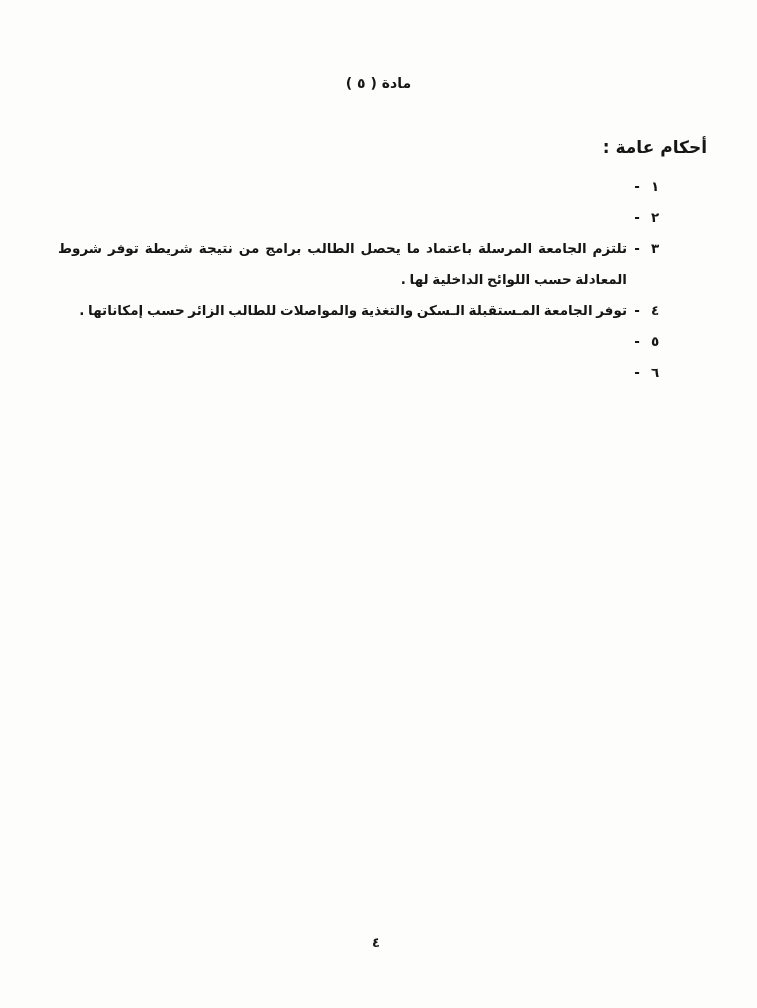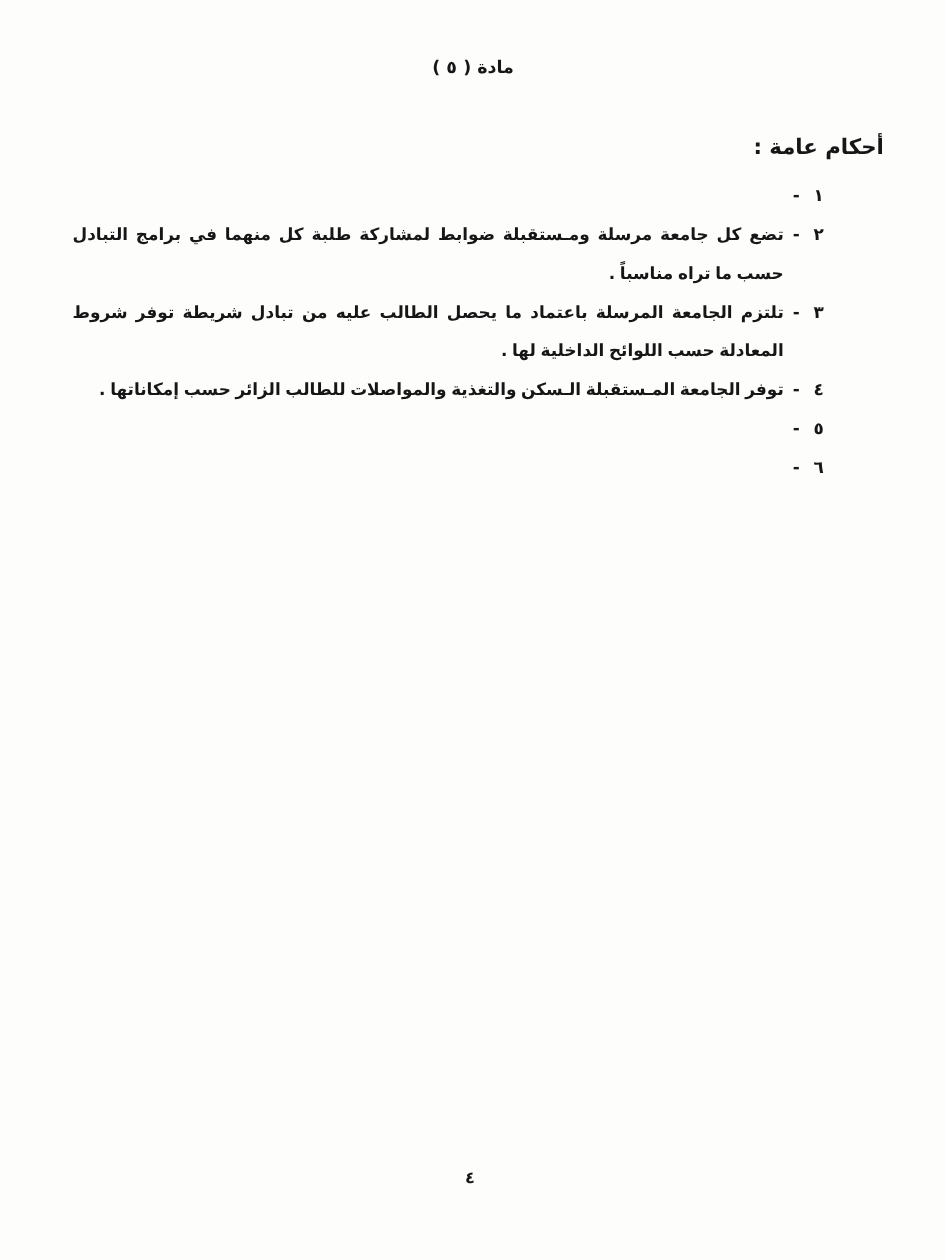--- a/index.html
+++ b/index.html
@@ -17,20 +17,21 @@
     font-family: "DejaVu Sans", sans-serif;
     overflow: hidden;
   }
   .article-header {
     padding-top: 46px;
     text-align: center;
     font-size: 14px;
     font-weight: 700;
     direction: rtl;
     letter-spacing: 0;
+    margin-top: 29px;
   }
   .content {
     direction: rtl;
     margin: 0 50px 0 58px; 
   }
   .section-heading {
     margin-top: 40px;
     text-align: right;
     font-size: 17px;
     font-weight: 700;
@@ -88,27 +89,26 @@
     <div class="provisions-list">
 
       <div class="item">
         <span class="num">١</span>
         <span class="dash">-</span>
       </div>
 
       <div class="item">
         <span class="num">٢</span>
         <span class="dash">-</span>
-        <div class="text">تضع كل جامعة مرسلة ومـستقبلة ضوابط لمشاركة طلبة كل منهما في برامج التبادل حسب ما تراه مناسباً .</div>
       </div>
 
       <div class="item">
         <span class="num">٣</span>
         <span class="dash">-</span>
-        <div class="text">تلتزم الجامعة المرسلة باعتماد ما يحصل الطالب عليه من تبادل شريطة توفر شروط المعادلة حسب اللوائح الداخلية لها .</div>
+        <div class="text">تلتزم الجامعة المرسلة باعتماد ما يحصل الطالب برامج من نتيجة شريطة توفر شروط المعادلة حسب اللوائح الداخلية لها .</div>
       </div>
 
       <div class="item">
         <span class="num">٤</span>
         <span class="dash">-</span>
         <div class="text">توفر الجامعة المـستقبلة الـسكن والتغذية والمواصلات للطالب الزائر حسب إمكاناتها .</div>
       </div>
 
       <div class="item">
         <span class="num">٥</span>

